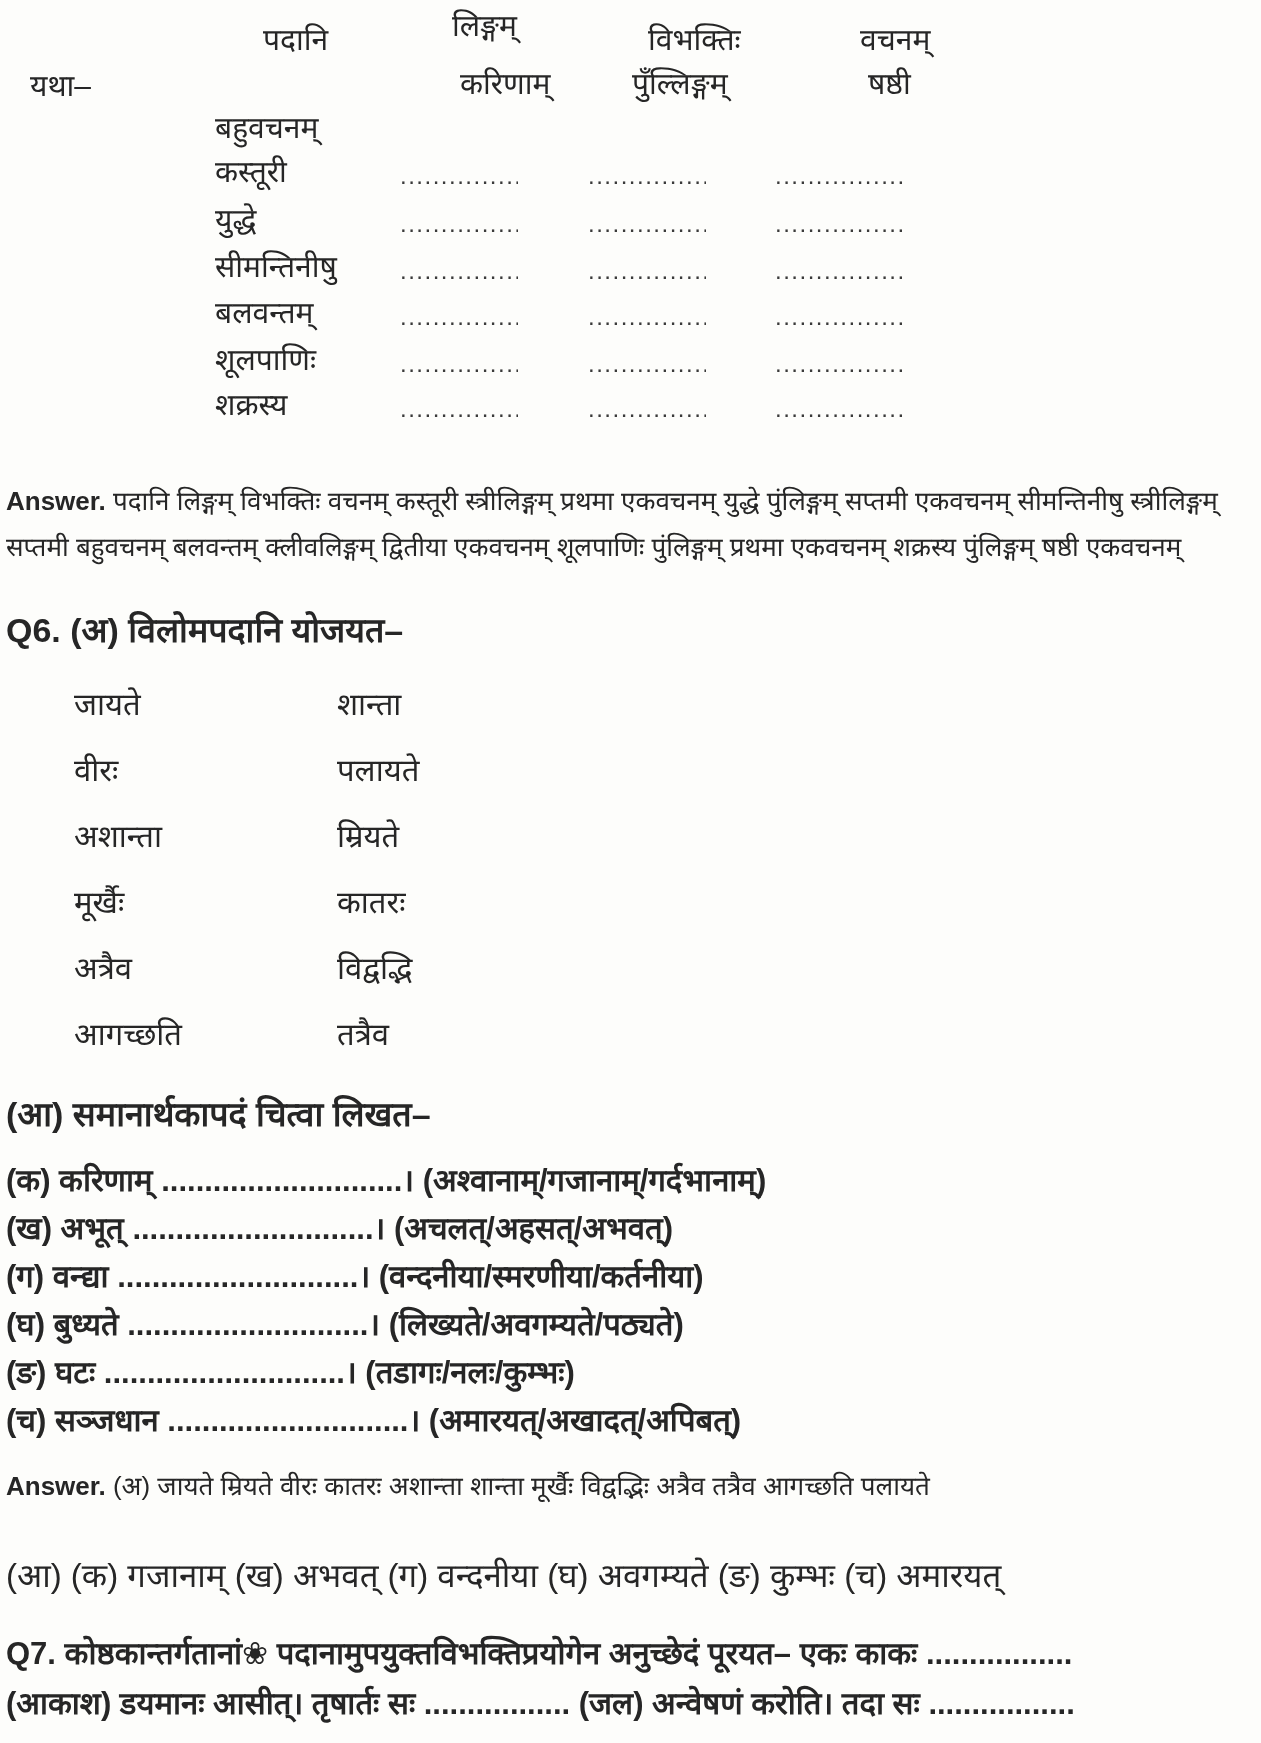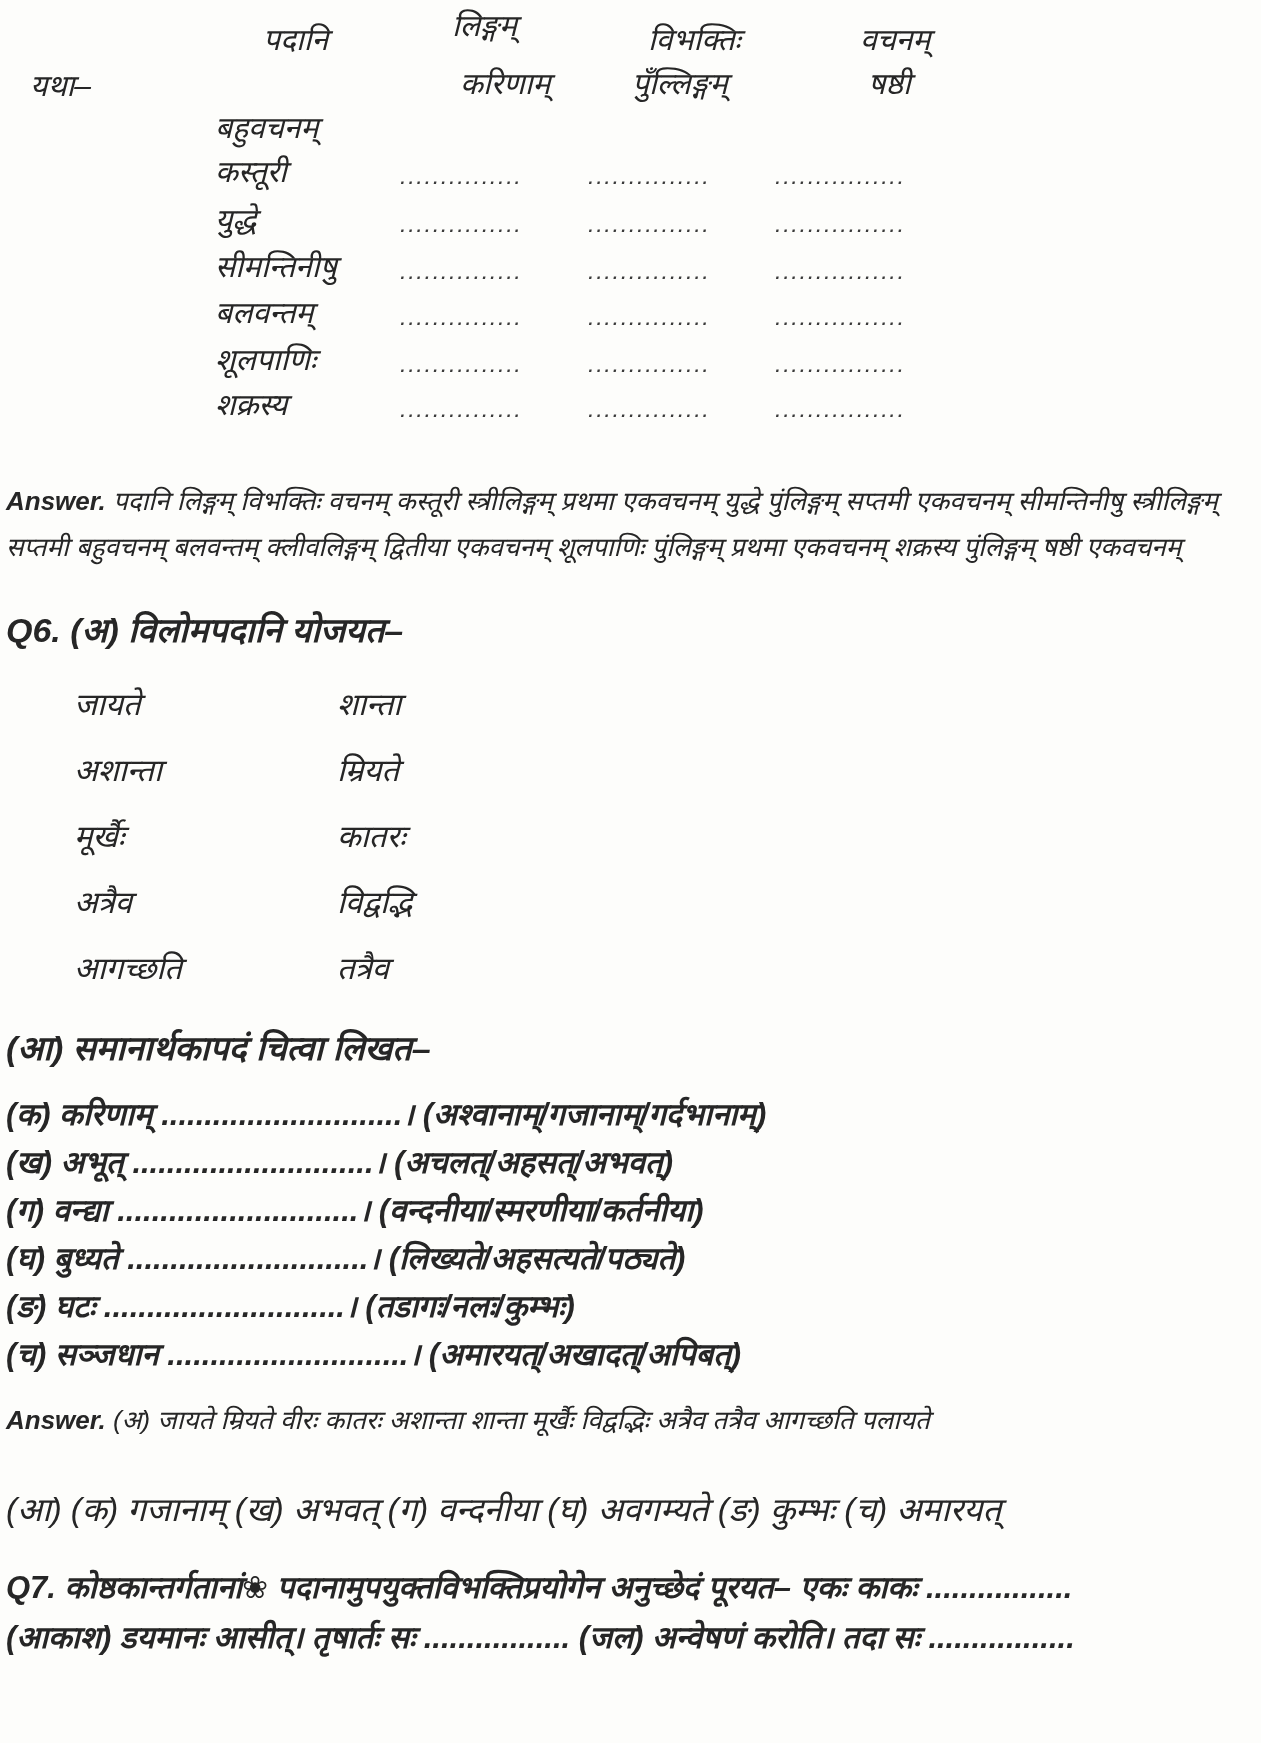--- a/index.html
+++ b/index.html
@@ -1,21 +1,21 @@
 <!DOCTYPE html>
 <html><head>
 <meta charset="utf-8">
 <style>
   html,body{margin:0;padding:0;}
   body{
     width:1261px;height:1743px;overflow:hidden;
     background:#fdfdfb;color:#262626;
     font-family:"Liberation Sans","DejaVu Sans",sans-serif;
   }
-  .doc{position:relative;width:1261px;height:1743px;font-style:italic;}
+  .doc{position:relative;width:1261px;height:1743px;}
 
   
   .ex-table{position:relative;height:452px;font-size:30px;}
   .ex-table span{position:absolute;white-space:nowrap;}
   .hdr-padani{left:263px;top:18px;}
   .hdr-lingam{left:452px;top:4px;}
   .hdr-vibhakti{left:648px;top:18px;}
   .hdr-vachanam{left:860px;top:18px;}
   .yatha{left:30px;top:64px;}
   .ex-karinam{left:460px;top:62px;}
@@ -109,39 +109,42 @@
 
     <p class="answer"><b>Answer.</b> <span>पदानि लिङ्गम् विभक्तिः वचनम् कस्तूरी स्त्रीलिङ्गम् प्रथमा एकवचनम् युद्धे पुंलिङ्गम् सप्तमी एकवचनम् सीमन्तिनीषु स्त्रीलिङ्गम् सप्तमी बहुवचनम् बलवन्तम् क्लीवलिङ्गम् द्वितीया एकवचनम् शूलपाणिः पुंलिङ्गम् प्रथमा एकवचनम् शक्रस्य पुंलिङ्गम् षष्ठी एकवचनम्</span></p>
 
     <h2 class="q-heading">Q6. (अ) विलोमपदानि योजयत–</h2>
 
     <div class="match">
       <div class="mrow">
         <span class="mleft">जायते</span><span class="mright">शान्ता</span>
       </div>
       <div class="mrow">
+        <span class="mleft">वीरः</span><span class="mright">पलायते</span>
+      </div>
+      <div class="mrow">
         <span class="mleft">अशान्ता</span><span class="mright">म्रियते</span>
       </div>
       <div class="mrow">
         <span class="mleft">मूर्खैः</span><span class="mright">कातरः</span>
       </div>
       <div class="mrow">
         <span class="mleft">अत्रैव</span><span class="mright">विद्वद्भि</span>
       </div>
       <div class="mrow">
         <span class="mleft">आगच्छति</span><span class="mright">तत्रैव</span>
       </div>
     </div>
 
     <h2 class="q-heading">(आ) समानार्थकापदं चित्वा लिखत–</h2>
     <div class="items">
       <p class="item">(क) करिणाम् ............................। (अश्वानाम्/गजानाम्/गर्दभानाम्)</p>
       <p class="item">(ख) अभूत् ............................। (अचलत्/अहसत्/अभवत्)</p>
       <p class="item">(ग) वन्द्या ............................। (वन्दनीया/स्मरणीया/कर्तनीया)</p>
-      <p class="item">(घ) बुध्यते ............................। (लिख्यते/अहसत्यते/पठ्यते)</p>
+      <p class="item">(घ) बुध्यते ............................। (लिख्यते/अवगम्यते/पठ्यते)</p>
       <p class="item">(ङ) घटः ............................। (तडागः/नलः/कुम्भः)</p>
       <p class="item">(च) सञ्जधान ............................। (अमारयत्/अखादत्/अपिबत्)</p>
     </div>
 
     <p class="answer"><b>Answer.</b> <span>(अ) जायते म्रियते वीरः कातरः अशान्ता शान्ता मूर्खैः विद्वद्भिः अत्रैव तत्रैव आगच्छति पलायते</span></p>
     <p class="answer ans2-line2">(आ) (क) गजानाम् (ख) अभवत् (ग) वन्दनीया (घ) अवगम्यते (ङ) कुम्भः (च) अमारयत्</p>
 
     <p class="q7">
       <span class="q7line">Q7. कोष्ठकान्तर्गतानां❀ पदानामुपयुक्तविभक्तिप्रयोगेन अनुच्छेदं पूरयत– एकः काकः .................</span>
       <span class="q7line">(आकाश) डयमानः आसीत्। तृषार्तः सः ................. (जल) अन्वेषणं करोति। तदा सः .................</span>

